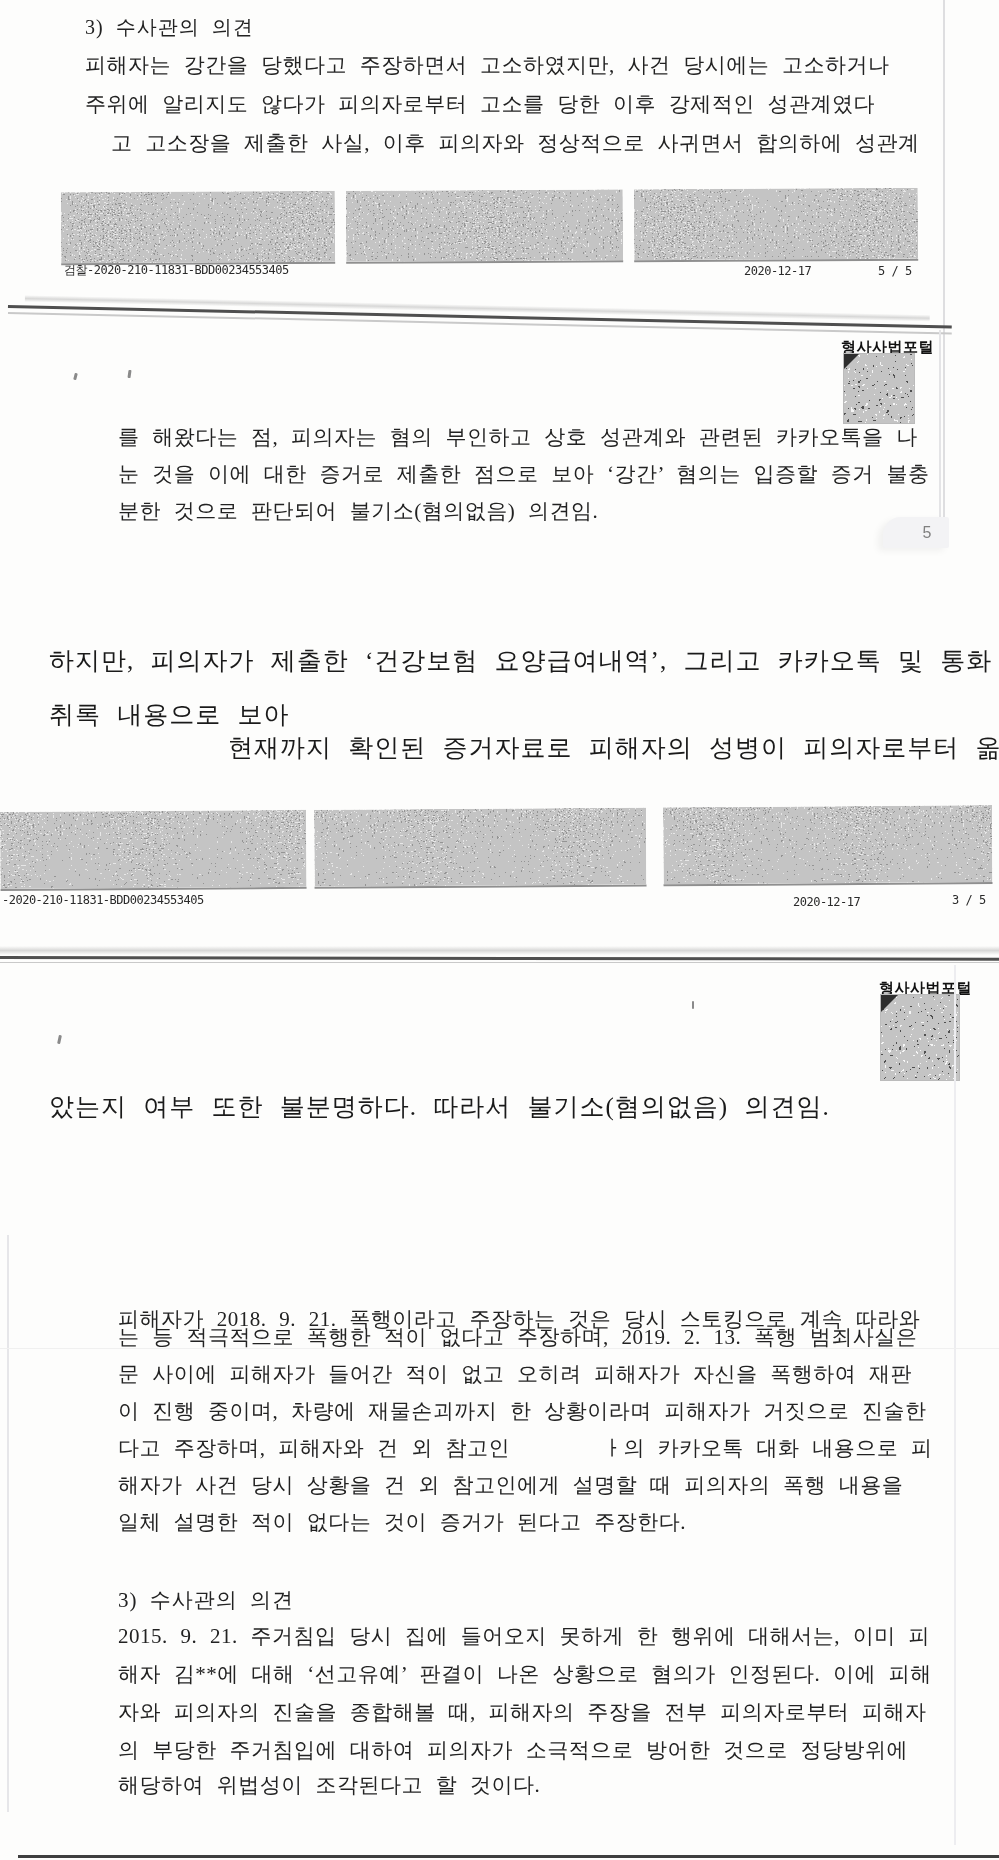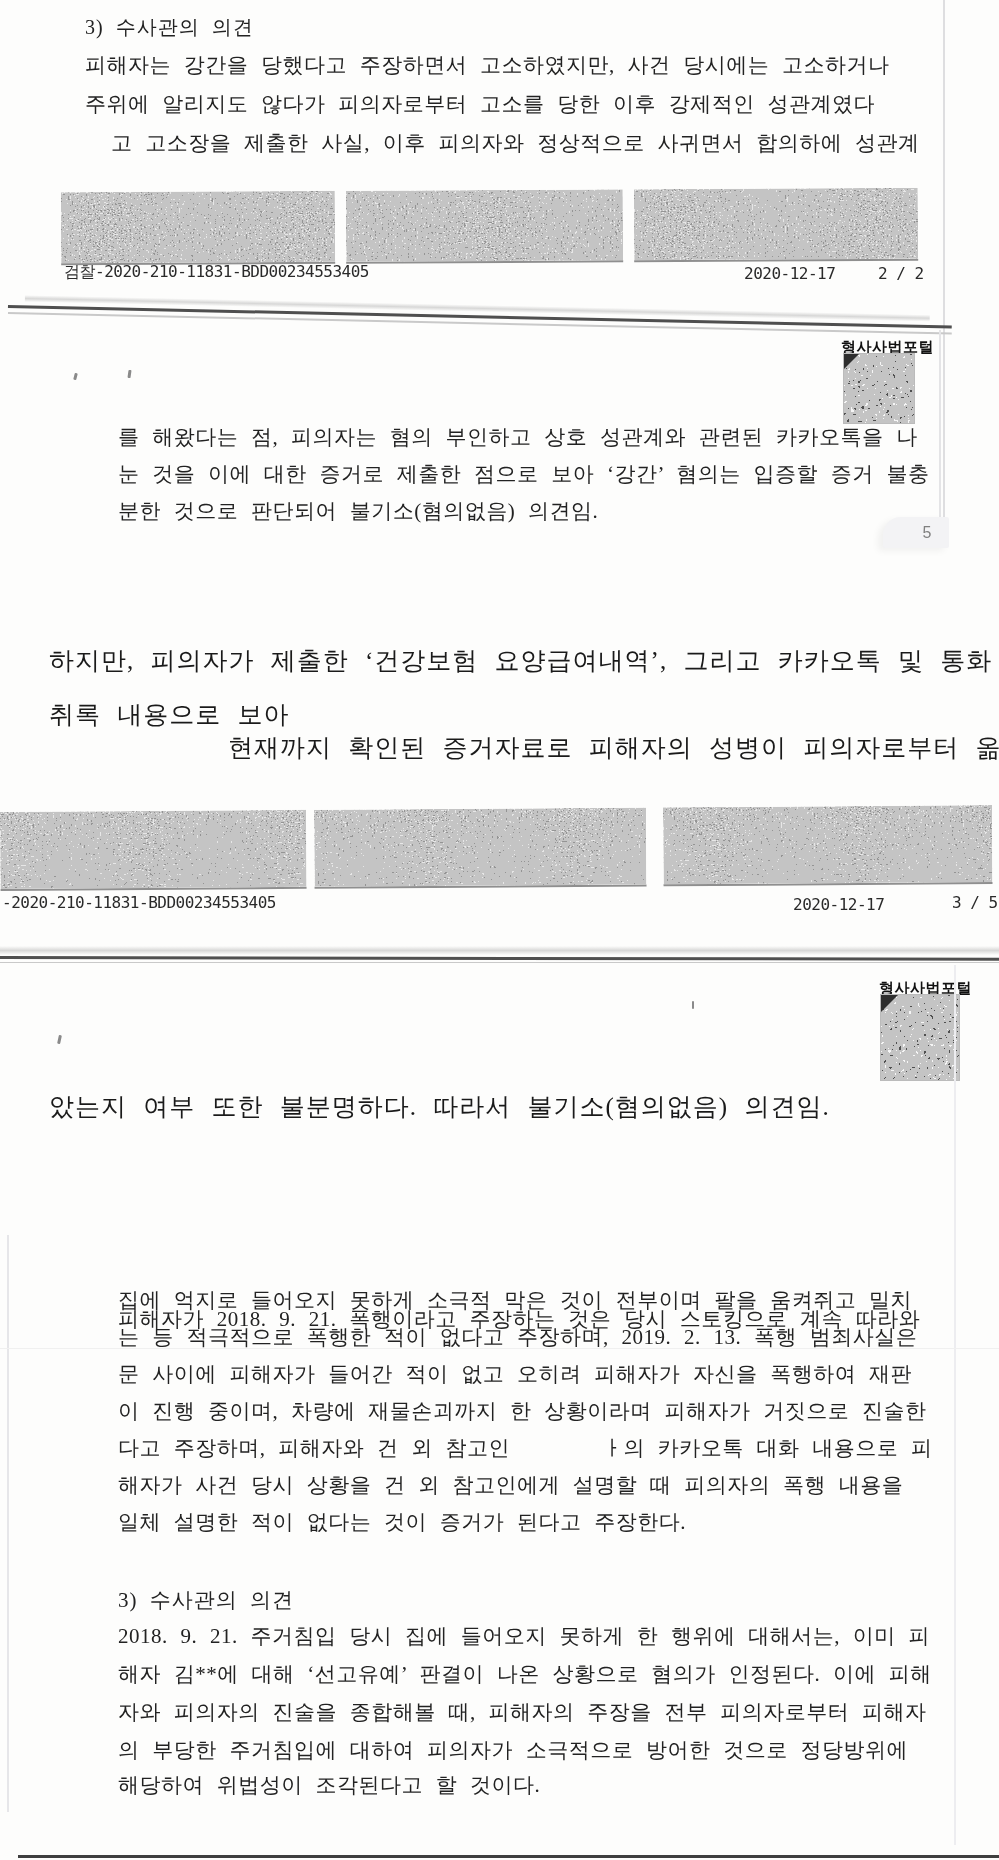--- a/index.html
+++ b/index.html
@@ -6,21 +6,21 @@
   .page{
     position:relative;width:999px;height:1860px;margin:0 auto;
     background:#fdfdfc;overflow:hidden;
     font-family:"Liberation Serif","DejaVu Serif",serif;
     color:#1f1f1f;
   }
   .abs{position:absolute;}
   .t-body{font-size:21px;line-height:26px;letter-spacing:0.5px;word-spacing:7px;white-space:nowrap;color:#222;}
   .t-big{font-size:25px;line-height:30px;letter-spacing:1px;word-spacing:9px;white-space:nowrap;color:#1a1a1a;}
   .t-head{font-size:20px;letter-spacing:1px;word-spacing:6px;white-space:nowrap;color:#222;}
-  .t-footer{font-family:"DejaVu Sans Mono",monospace;font-size:16px;letter-spacing:-0.5px;color:#2a2a2a;white-space:nowrap;}
+  .t-footer{font-family:"DejaVu Sans Mono",monospace;font-size:12px;letter-spacing:-0.5px;color:#2a2a2a;white-space:nowrap;}
   .portal-label{font-family:"Liberation Sans","DejaVu Sans",sans-serif;font-weight:bold;font-size:15px;letter-spacing:0.5px;color:#111;white-space:nowrap;}
   .noise-band{position:absolute;}
   .noise-block{position:absolute;border-bottom:2px solid #8f8f8f;box-sizing:border-box;overflow:hidden;}
   .noise-block svg{display:block;width:100%;height:100%;}
   .qr{position:absolute;overflow:hidden;border:1px solid #bbb;}
   .qr svg{display:block;width:100%;height:100%;}
   .qr .corner{position:absolute;left:0;top:0;width:0;height:0;
     border-left:15px solid #2e2e2e;border-bottom:15px solid transparent;}
   .divider{background:#4f4f4f;}
   .divider-echo{background:#c9c9c9;}
@@ -83,21 +83,21 @@
       </div>
     <div class="noise-block" style="left:573px;top:0;width:284px;height:73px;">
       <svg preserveAspectRatio="none">
           <rect width="100%" height="100%" filter="url(#scanNoise)"></rect>
         </svg>
       </div>
   </div>
 
   <div class="abs t-footer" style="left:64px;top:262px;">검찰-2020-210-11831-BDD00234553405</div>
   <div class="abs t-footer" style="left:744px;top:264px;">2020-12-17</div>
-  <div class="abs t-footer" style="left:878px;top:264px;">2 / 2</div>
+  <div class="abs t-footer" style="left:878px;top:264px;">5 / 5</div>
 
   <div class="abs edge-line" style="left:943px;top:0;width:2px;height:517px;background:#dedee0;"></div>
 
   <div class="abs smudge" style="left:25px;top:295px;width:905px;height:7px;transform:rotate(1.25deg);transform-origin:left top;"></div>
   <div class="abs divider" style="left:8px;top:305px;width:944px;height:3px;transform:rotate(1.25deg);transform-origin:left top;"></div>
   <div class="abs divider-echo" style="left:8px;top:312px;width:944px;height:2px;transform:rotate(1.25deg);transform-origin:left top;"></div>
 
   <div class="abs portal-label" style="left:841px;top:338px;">형사사법포털</div>
   <div class="qr" style="left:843px;top:353px;width:70px;height:69px;">
     <svg preserveAspectRatio="none">
@@ -160,33 +160,32 @@
   <div class="speck" style="left:58px;top:1035px;width:3px;height:9px;transform:rotate(12deg);"></div>
 
   <div class="abs edge-line" style="left:954px;top:965px;width:2px;height:880px;background:#ededf0;"></div>
 
   <div class="abs t-big" style="left:49px;top:1092px;">았는지 여부 또한 불분명하다. 따라서 불기소(혐의없음) 의견임.</div>
 
   <div class="abs edge-line" style="left:7px;top:1235px;width:2px;height:577px;background:#e6e6e9;"></div>
   <div class="abs" style="left:0;top:1348px;width:999px;height:1px;background:#f0f0f0;"></div>
 
   <div class="abs t-body" style="left:118px;top:1306px;">피해자가 2018. 9. 21. 폭행이라고 주장하는 것은 당시 스토킹으로 계속 따라와</div>
-  <div class="abs t-body" style="left:118px;top:1287px;">집에 억지로 들어오지 못하게 소극적 막은 것이 전부이며 팔을 움켜쥐고 밀치</div>
   <div class="abs t-body" style="left:118px;top:1324px;">는 등 적극적으로 폭행한 적이 없다고 주장하며, 2019. 2. 13. 폭행 범죄사실은</div>
   <div class="abs t-body" style="left:118px;top:1361px;">문 사이에 피해자가 들어간 적이 없고 오히려 피해자가 자신을 폭행하여 재판</div>
   <div class="abs t-body" style="left:118px;top:1398px;">이 진행 중이며, 차량에 재물손괴까지 한 상황이라며 피해자가 거짓으로 진술한</div>
   <div class="abs t-body" style="left:118px;top:1435px;">
     <span>다고 주장하며, 피해자와 건 외 참고인</span><span style="display:inline-block;width:92px;"></span><span>ㅏ의 카카오톡 대화 내용으로 피</span>
   </div>
   <div class="abs t-body" style="left:118px;top:1472px;">해자가 사건 당시 상황을 건 외 참고인에게 설명할 때 피의자의 폭행 내용을</div>
   <div class="abs t-body" style="left:118px;top:1509px;">일체 설명한 적이 없다는 것이 증거가 된다고 주장한다.</div>
 
   <div class="abs t-head" style="left:118px;top:1586px;font-size:21px;">3) 수사관의 의견</div>
 
-  <div class="abs t-body" style="left:118px;top:1623px;">2018. 9. 21. 주거침입 당시 집에 들어오지 못하게 한 행위에 대해서는, 이미 피</div>
+  <div class="abs t-body" style="left:118px;top:1623px;">2015. 9. 21. 주거침입 당시 집에 들어오지 못하게 한 행위에 대해서는, 이미 피</div>
   <div class="abs t-body" style="left:118px;top:1661px;">해자 김**에 대해 ‘선고유예’ 판결이 나온 상황으로 혐의가 인정된다. 이에 피해</div>
   <div class="abs t-body" style="left:118px;top:1699px;">자와 피의자의 진술을 종합해볼 때, 피해자의 주장을 전부 피의자로부터 피해자</div>
   <div class="abs t-body" style="left:118px;top:1737px;">의 부당한 주거침입에 대하여 피의자가 소극적으로 방어한 것으로 정당방위에</div>
   <div class="abs t-body" style="left:118px;top:1772px;">해당하여 위법성이 조각된다고 할 것이다.</div>
 
   <div class="abs" style="left:18px;top:1855px;width:981px;height:3px;background:#3f3f3f;"></div>
 
 </div>
 
 </body></html>

